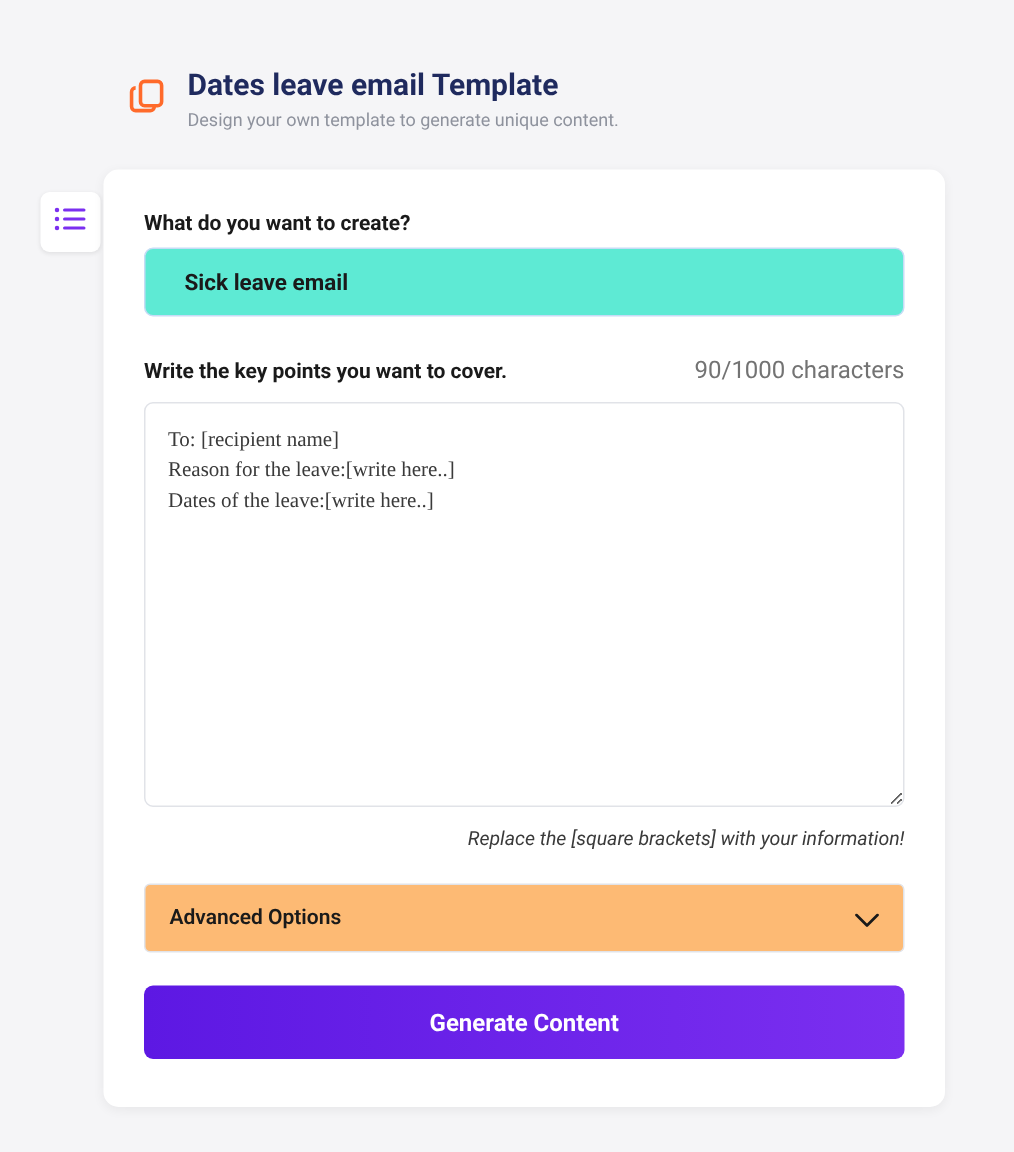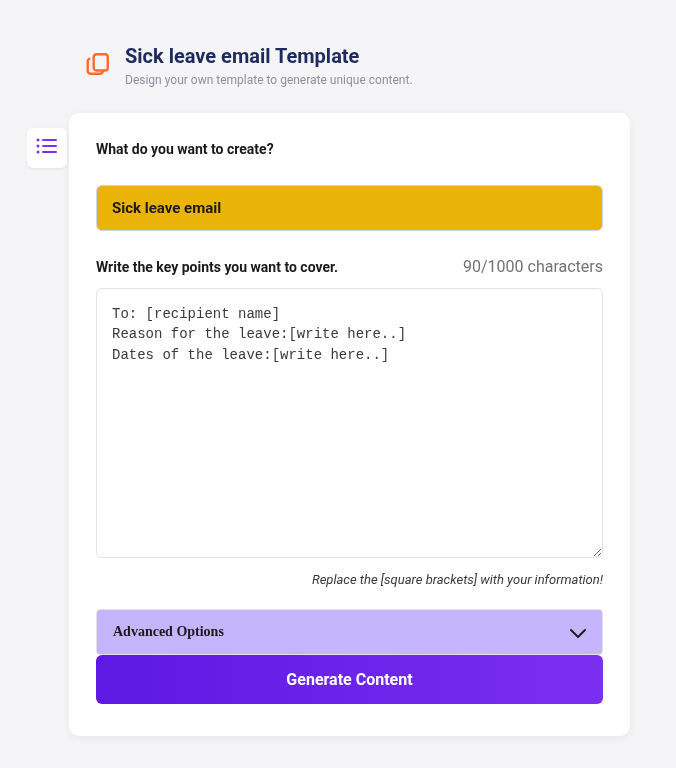--- a/index.html
+++ b/index.html
@@ -63,30 +63,30 @@
       width: 561px;
       background: #fff;
       border-radius: 10px;
       box-shadow: 0 2px 8px rgba(0,0,0,0.06);
       padding: 28px 27px 32px 27px;
     }
     .field-label {
       font-size: 14px;
       font-weight: 700;
       color: #1a1a1a;
-      margin-bottom: 28px;
+      margin-bottom: 8px;
       display: block;
     }
     .input-title {
       width: 100%;
-      padding: 13px 15px;
+      padding: 13px 26px;
       font-size: 15px;
       font-weight: 700;
       color: #1a1a1a;
-      background: #eab308;
+      background: #5eead4;
       border: 1px solid #c6dcf5;
       border-radius: 6px;
       outline: none;
       font-family: inherit;
     }
     .key-points-row {
       display: flex;
       justify-content: space-between;
       align-items: baseline;
       margin-top: 26px;
@@ -102,55 +102,55 @@
     }
     .textarea-keypoints {
       width: 100%;
       height: 270px;
       padding: 15px 15px;
       font-size: 14px;
       color: #3a3a3a;
       border: 1px solid #e1e3e8;
       border-radius: 6px;
       outline: none;
-      font-family: Liberation Mono, monospace;
+      font-family: Liberation Serif, serif;
       resize: both;
       line-height: 1.45;
     }
     .helper-text {
       text-align: right;
       font-size: 13px;
       font-style: italic;
       color: #3a3a3a;
       margin-top: 10px;
     }
     .advanced-options {
       width: 100%;
       margin-top: 22px;
       padding: 14px 16px;
       border: 1px solid #e1e3e8;
       border-radius: 4px;
       display: flex;
       justify-content: space-between;
       align-items: center;
       cursor: pointer;
-      background: #c4b5fd;
-      font-family: Liberation Serif, serif;
+      background: #fdba74;
     }
     .advanced-options span {
       font-size: 14px;
       font-weight: 600;
       color: #1a1a1a;
     }
     .chevron {
       width: 16px;
       height: 10px;
     }
     .generate-btn {
       width: 100%;
+      margin-top: 22px;
       padding: 15px;
       border: none;
       border-radius: 6px;
       background: linear-gradient(90deg, #5d18e3 0%, #7b2ff0 100%);
       color: #fff;
       font-size: 16px;
       font-weight: 700;
       cursor: pointer;
       font-family: inherit;
     }
@@ -159,21 +159,21 @@
 <body>
 
 <div class="header">
   <span class="header-icon">
     <svg viewBox="0 0 24 24" fill="none">
       <rect x="8" y="3" width="13" height="15" rx="2.5" stroke="#ff6a2b" stroke-width="2.2" fill="none"></rect>
       <path d="M5 7 H5 a2.5 2.5 0 0 0 -2.5 2.5 v9 A2.5 2.5 0 0 0 5 21 h9 a2.5 2.5 0 0 0 2.5 -2.5" stroke="#ff6a2b" stroke-width="2.2" fill="none"></path>
     </svg>
   </span>
   <div class="header-text">
-    <h1>Sick leave email Template</h1>
+    <h1>Dates leave email Template</h1>
     <p>Design your own template to generate unique content.</p>
   </div>
 </div>
 
 <div class="sidebar-tab">
   <span>
     <svg viewBox="0 0 22 16" fill="none">
       <circle cx="2" cy="2" r="1.5" fill="#7b2ff0"></circle>
       <rect x="6" y="1" width="15" height="2" rx="1" fill="#7b2ff0"></rect>
       <circle cx="2" cy="8" r="1.5" fill="#7b2ff0"></circle>

